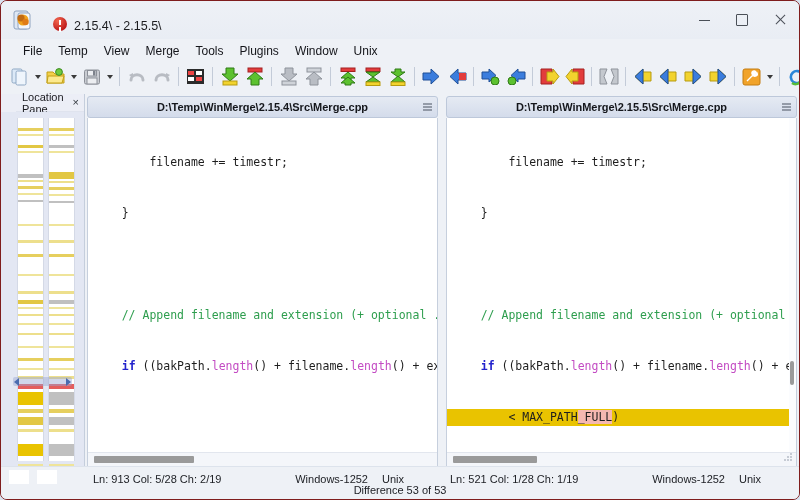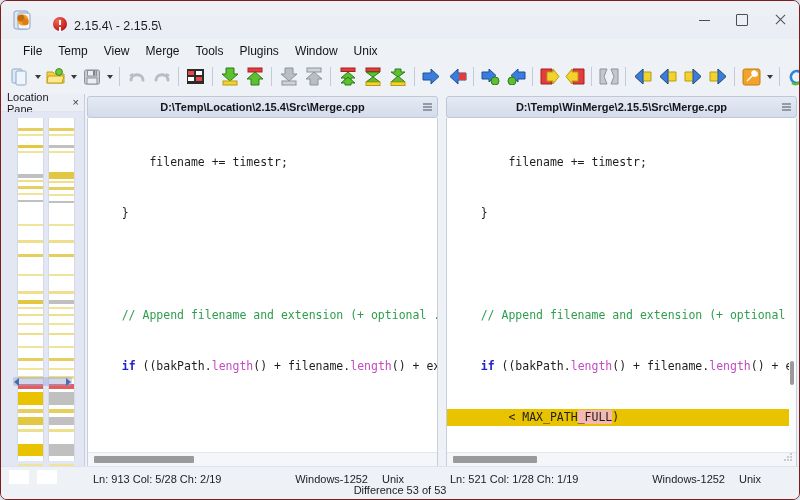--- a/index.html
+++ b/index.html
@@ -107,20 +107,21 @@
   
   .locpane{
     width:84px;flex:0 0 auto;background:#eceef6;
     border-right:1px solid #c5cedc;display:flex;flex-direction:column;
     box-sizing:border-box;
   }
   .locpane-hdr{
     height:17px;display:flex;align-items:center;justify-content:flex-start;
     padding:0 5px 0 6px;font-size:11px;color:#1a1a1f;background:#eceef6;
     border-bottom:1px solid #dfe3ee;
+    margin-left:15px;
   }
   .locpane-close{font-size:11px;color:#33383f;cursor:default;line-height:1;}
   .locbars{position:relative;flex:1 1 auto;background:#e3e7f3;}
   .locbar{
     position:absolute;top:6px;bottom:6px;width:25px;background:#ffffff;
     border-left:1px solid #d4d9e6;border-right:1px solid #d4d9e6;
   }
   .locbar.left{left:16px;}
   .locbar.right{left:47px;}
   .lmark{position:absolute;left:0;right:0;}
@@ -554,21 +555,21 @@
           <span class="lc-arrow-l"></span>
           <span class="lc-arrow-r"></span>
         </div>
       </div>
     </div>
 
     <div class="mergearea">
 
       <div class="pane left">
         <div class="pane-hdr">
-          <span>D:\Temp\Location\2.15.4\Src\Merge.cpp</span>
+          <span>D:\Temp\WinMerge\2.15.4\Src\Merge.cpp</span>
           <span class="burger">
               <i></i>
               <i></i>
               <i></i>
             </span>
         </div>
         <div class="editor-wrap">
           <div class="code">
             <div class="ln"><span class="op">        filename += timestr;</span></div>
             <div class="ln"><span class="op">    }</span></div>

